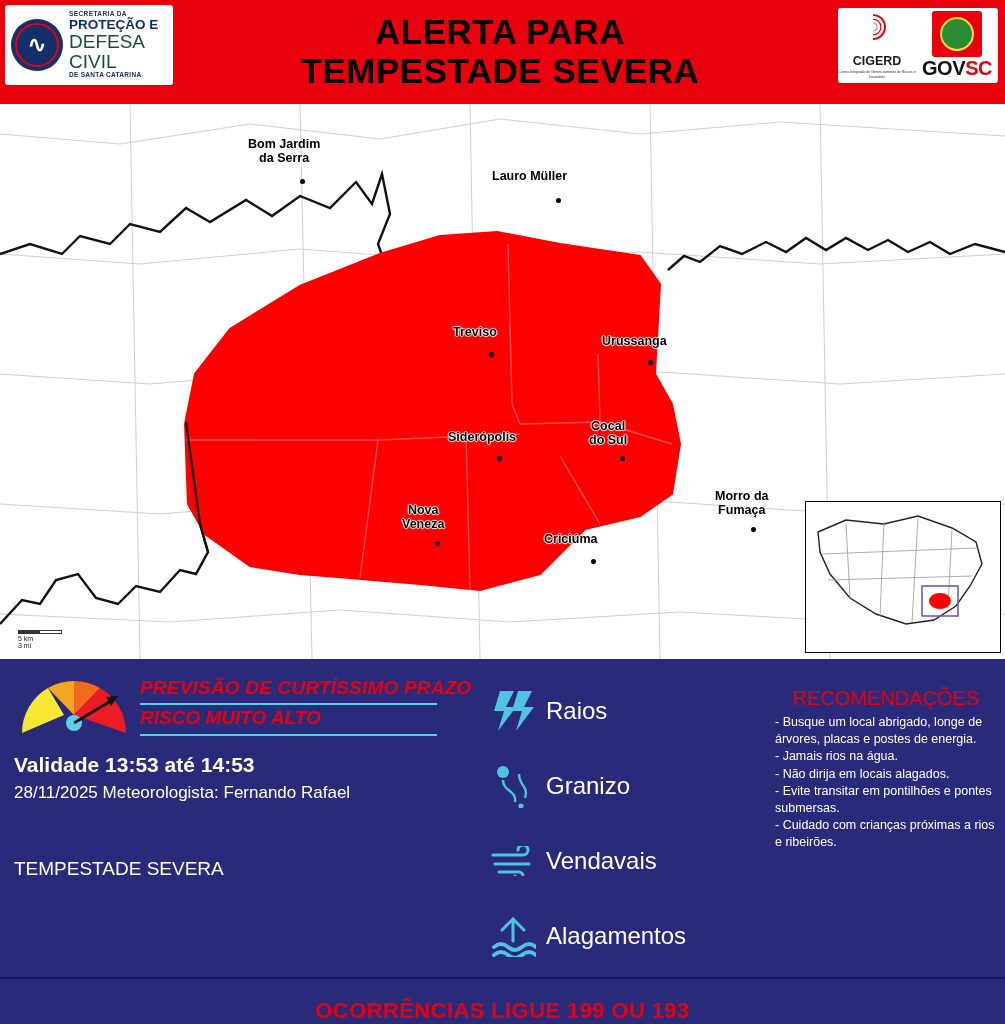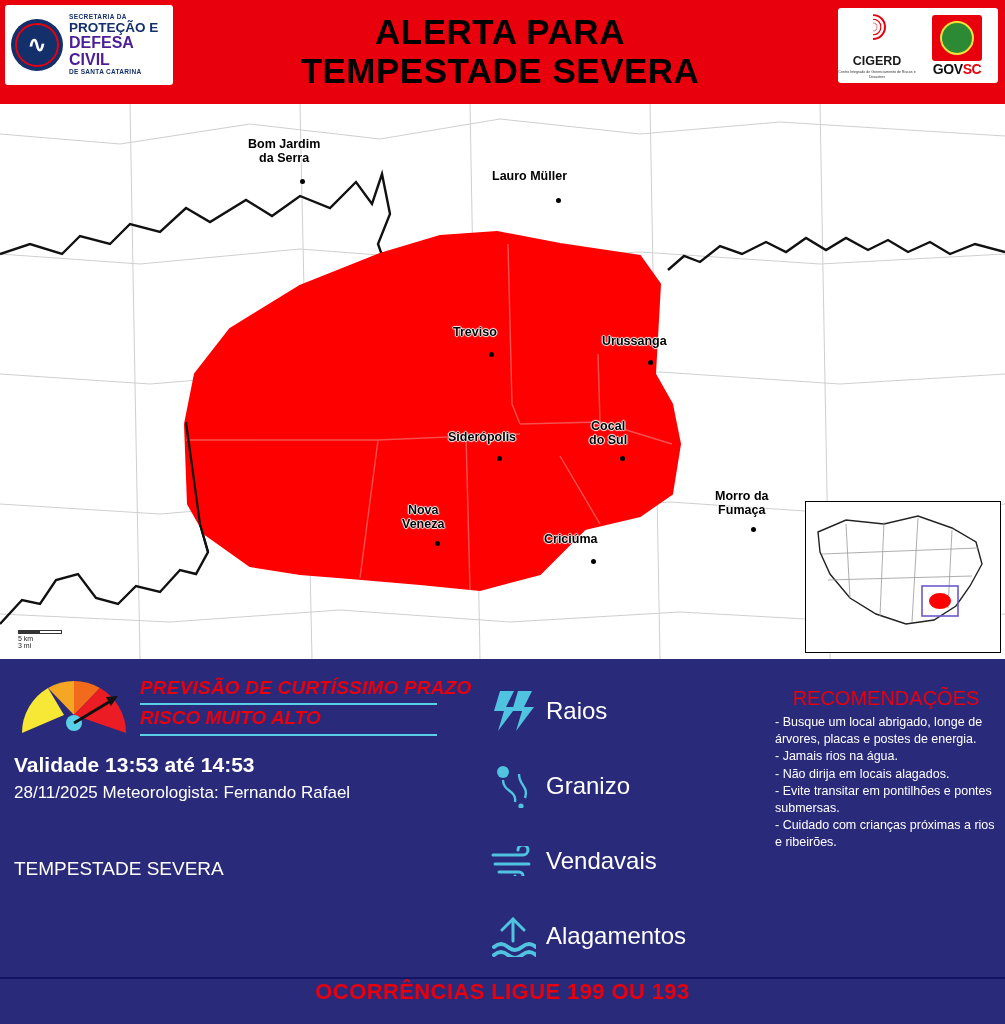--- a/index.html
+++ b/index.html
@@ -50,21 +50,21 @@
     color: #ffffff;
     font-size: 22px;
     font-weight: bold;
   }
   .logo-left .txt {
     margin-left: 6px;
     line-height: 1.05;
   }
   .logo-left .t1 { font-size: 6.5px; color: #14306b; letter-spacing: .4px; font-weight: bold; }
   .logo-left .t2 { font-size: 13.5px; color: #14306b; font-weight: bold; }
-  .logo-left .t3 { font-size: 16px; color: #4c1d95; font-weight: bold; }
+  .logo-left .t3 { font-size: 19px; color: #14532d; font-weight: normal; }
   .logo-left .t4 { font-size: 6.5px; color: #14306b; font-weight: bold; letter-spacing: .3px; }
 
   .header-title {
     position: absolute;
     left: 190px; top: 12px;
     width: 620px;
     text-align: center;
     color: #000000;
     font-size: 35px;
     font-weight: bold;
@@ -109,21 +109,21 @@
     position: relative;
     border-radius: 3px;
     display:flex; align-items:center; justify-content:center;
   }
   .govsc .brasao .inner {
     width: 34px; height: 34px;
     background: #2d8a34;
     border-radius: 50%;
     border: 2px solid #f3e03a;
   }
-  .govsc .gtxt { font-size: 14px; font-weight: bold; color: #111; letter-spacing: -.4px; }
+  .govsc .gtxt { font-size: 20px; font-weight: bold; color: #111; letter-spacing: -.4px; }
   .govsc .gtxt b { color: #e8000d; }
 
   
   .map {
     position: absolute;
     top: 104px; left: 0;
     width: 1005px; height: 555px;
     background: #ffffff;
     overflow: hidden;
     text-decoration: underline;
@@ -231,21 +231,21 @@
   }
   .recs ul { margin: 0; padding: 0; }
 
   
   .footer {
     position: absolute;
     top: 977px; left: 0;
     width: 1005px; height: 47px;
     background: #2a2a7a;
     border-top: 2px solid #141466;
-    display: flex; align-items: flex-start; justify-content: center;
+    display: flex; align-items: flex-end; justify-content: center;
   }
   .footer .f-txt {
     color: #e8000d;
     font-size: 22px;
     font-weight: bold;
     letter-spacing: .4px;
   }
 </style>
 </head>
 <body>

